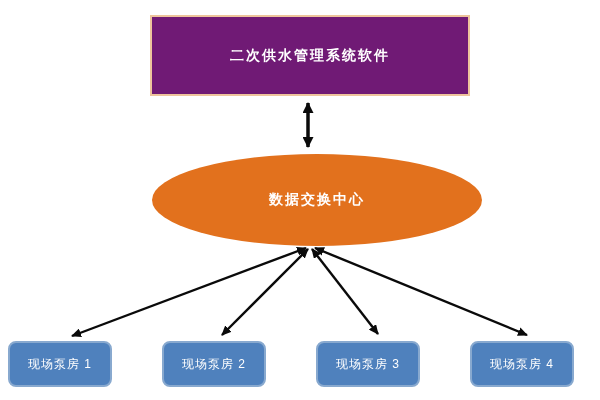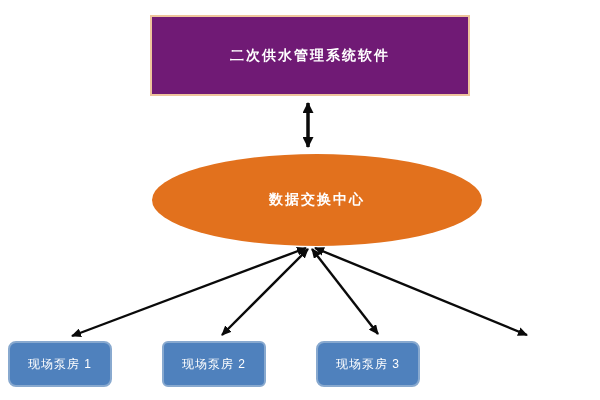--- a/index.html
+++ b/index.html
@@ -41,21 +41,21 @@
   .node-pump {
     top: 341px;
     width: 104px; height: 46px;
     background: #4f81bd;
     border: 2px solid #88a9cf;
     border-radius: 8px;
     font-size: 12px;
     letter-spacing: 1px;
   }
   .pump-1 { left: 8px; }
-  .pump-2 { left: 162px; border-radius: 6px; }
+  .pump-2 { left: 162px; }
   .pump-3 { left: 316px; }
   .pump-4 { left: 470px; }
   .arrow-layer {
     position: absolute;
     left: 0; top: 0;
     width: 600px; height: 400px;
     pointer-events: none;
   }
 </style>
 </head>
@@ -72,20 +72,23 @@
   </div>
 
   <div class="node node-pump pump-1">
     <span>现场泵房 1</span>
   </div>
   <div class="node node-pump pump-2">
     <span>现场泵房 2</span>
   </div>
   <div class="node node-pump pump-3">
     <span>现场泵房 3</span>
+  </div>
+  <div class="node node-pump pump-4">
+    <span>现场泵房 4</span>
   </div>
 
   <svg class="arrow-layer" viewBox="0 0 600 400">
     <defs>
       <marker id="mEnd" markerUnits="userSpaceOnUse" markerWidth="10" markerHeight="9" refX="9" refY="4.5" orient="auto">
         <path d="M0,0 L10,4.5 L0,9 Z" fill="#0a0a0a"></path>
       </marker>
       <marker id="mStart" markerUnits="userSpaceOnUse" markerWidth="10" markerHeight="9" refX="9" refY="4.5" orient="auto-start-reverse">
         <path d="M0,0 L10,4.5 L0,9 Z" fill="#0a0a0a"></path>
       </marker>

